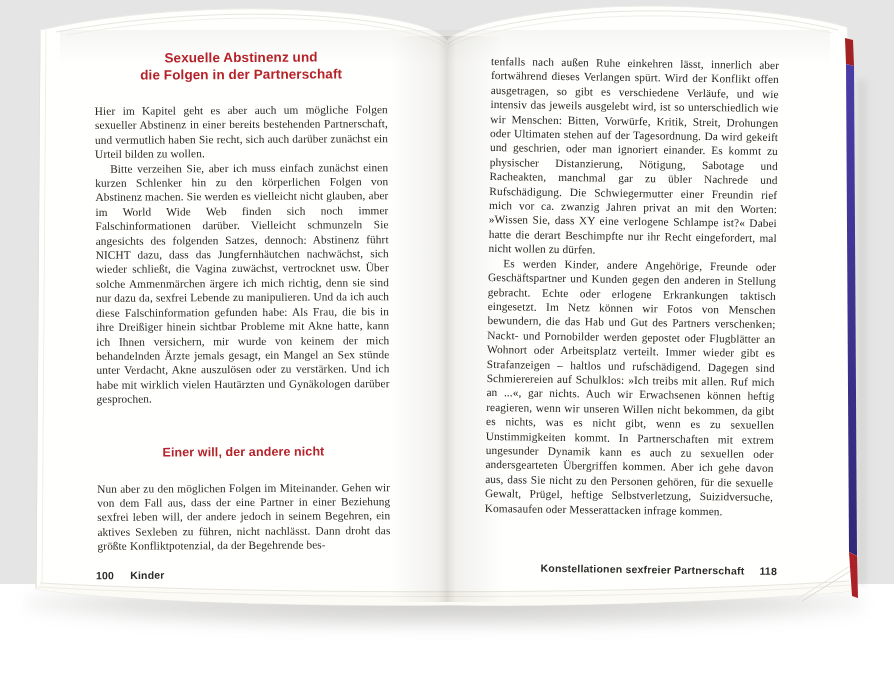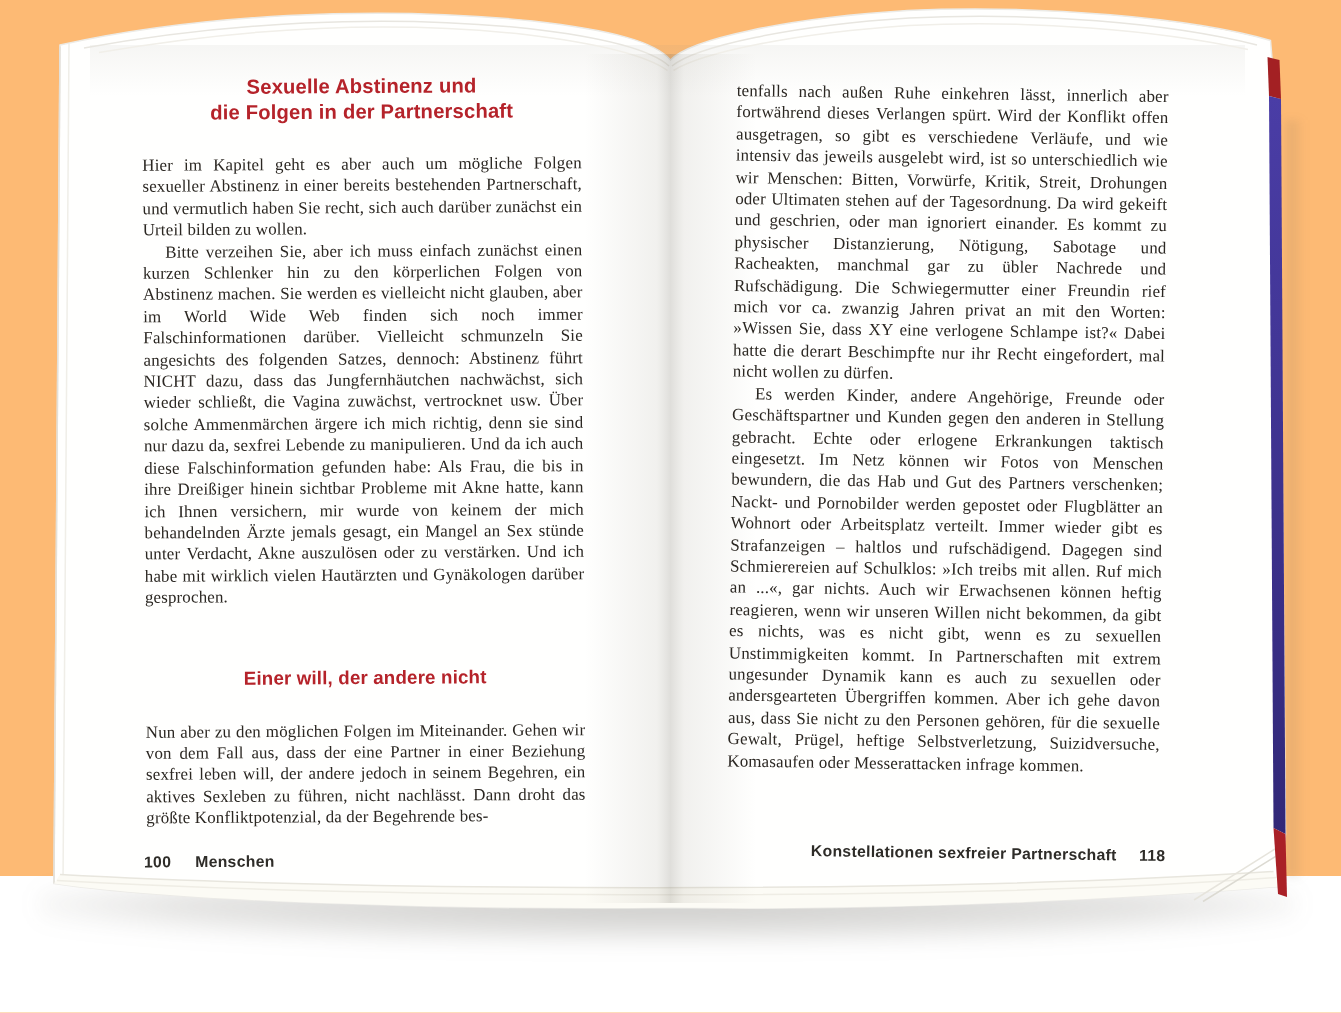--- a/index.html
+++ b/index.html
@@ -2,21 +2,21 @@
 <html lang="de" style="--heading-red: #b5232a; --cover-edge-top-red: #a32023; --cover-edge-blue: #43379e; --cover-edge-blue-dark: #322878; --cover-edge-bottom-red: #aa2127;"><head>
 <meta charset="utf-8">
 <style>
   html,body { margin:0; padding:0; }
   body {
     width:894px; height:675px;
     background:#ffffff;
     overflow:hidden;
     font-family:"Liberation Serif","DejaVu Serif",serif;
   }
-  .photo { position:relative; width:894px; height:584px; background:#fdba74; }
+  .photo { position:relative; width:894px; height:584px; background:#e5e5e5; }
 
   
   .book-shadow {
     position:absolute; left:26px; top:592px; width:838px; height:36px;
     background:radial-gradient(ellipse at 50% 30%,
       rgba(88,86,78,0.30) 0%, rgba(88,86,78,0.16) 55%, rgba(88,86,78,0) 78%);
     filter:blur(7px);
     z-index:0;
   }
   .right-soft-shadow {
@@ -138,21 +138,21 @@
       <span>Sexuelle Abstinenz und</span>
       <span>die Folgen in der Partnerschaft</span>
     </h1>
     <p>Hier im Kapitel geht es aber auch um mögliche Folgen sexueller Abstinenz in einer bereits bestehenden Partnerschaft, und vermutlich haben Sie recht, sich auch darüber zunächst ein Urteil bilden zu wollen.</p>
     <p class="indent">Bitte verzeihen Sie, aber ich muss einfach zunächst einen kurzen Schlenker hin zu den körperlichen Folgen von Abstinenz machen. Sie werden es vielleicht nicht glauben, aber im World Wide Web finden sich noch immer Falschinformationen darüber. Vielleicht schmunzeln Sie angesichts des folgenden Satzes, dennoch: Abstinenz führt NICHT dazu, dass das Jungfernhäutchen nachwächst, sich wieder schließt, die Vagina zuwächst, vertrocknet usw. Über solche Ammenmärchen ärgere ich mich richtig, denn sie sind nur dazu da, sexfrei Lebende zu manipulieren. Und da ich auch diese Falschinformation gefunden habe: Als Frau, die bis in ihre Dreißiger hinein sichtbar Probleme mit Akne hatte, kann ich Ihnen versichern, mir wurde von keinem der mich behandelnden Ärzte jemals gesagt, ein Mangel an Sex stünde unter Verdacht, Akne auszulösen oder zu verstärken. Und ich habe mit wirklich vielen Hautärzten und Gynäkologen darüber gesprochen.</p>
     <h2 class="section-subheading">Einer will, der andere nicht</h2>
     <p>Nun aber zu den möglichen Folgen im Miteinander. Gehen wir von dem Fall aus, dass der eine Partner in einer Beziehung sexfrei leben will, der andere jedoch in seinem Begehren, ein aktives Sexleben zu führen, nicht nachlässt. Dann droht das größte Konfliktpotenzial, da der Begehrende bes-</p>
   </div>
 
   <div class="footer footer-left">
-    <span class="pagenum">100</span><span class="runhead">Menschen</span>
+    <span class="pagenum">100</span><span class="runhead">Kinder</span>
   </div>
 
   <div class="page-text right-text">
     <p>tenfalls nach außen Ruhe einkehren lässt, innerlich aber fortwährend dieses Verlangen spürt. Wird der Konflikt offen ausgetragen, so gibt es verschiedene Verläufe, und wie intensiv das jeweils ausgelebt wird, ist so unterschiedlich wie wir Menschen: Bitten, Vorwürfe, Kritik, Streit, Drohungen oder Ultimaten stehen auf der Tagesordnung. Da wird gekeift und geschrien, oder man ignoriert einander. Es kommt zu physischer Distanzierung, Nötigung, Sabotage und Racheakten, manchmal gar zu übler Nachrede und Rufschädigung. Die Schwiegermutter einer Freundin rief mich vor ca. zwanzig Jahren privat an mit den Worten: »Wissen Sie, dass XY eine verlogene Schlampe ist?« Dabei hatte die derart Beschimpfte nur ihr Recht eingefordert, mal nicht wollen zu dürfen.</p>
     <p class="indent">Es werden Kinder, andere Angehörige, Freunde oder Geschäftspartner und Kunden gegen den anderen in Stellung gebracht. Echte oder erlogene Erkrankungen taktisch eingesetzt. Im Netz können wir Fotos von Menschen bewundern, die das Hab und Gut des Partners verschenken; Nackt- und Pornobilder werden gepostet oder Flugblätter an Wohnort oder Arbeitsplatz verteilt. Immer wieder gibt es Strafanzeigen – haltlos und rufschädigend. Dagegen sind Schmierereien auf Schulklos: »Ich treibs mit allen. Ruf mich an ...«, gar nichts. Auch wir Erwachsenen können heftig reagieren, wenn wir unseren Willen nicht bekommen, da gibt es nichts, was es nicht gibt, wenn es zu sexuellen Unstimmigkeiten kommt. In Partnerschaften mit extrem ungesunder Dynamik kann es auch zu sexuellen oder andersgearteten Übergriffen kommen. Aber ich gehe davon aus, dass Sie nicht zu den Personen gehören, für die sexuelle Gewalt, Prügel, heftige Selbstverletzung, Suizidversuche, Komasaufen oder Messerattacken infrage kommen.</p>
   </div>
 
   <div class="footer footer-right">
     <span class="runhead">Konstellationen sexfreier Partnerschaft</span><span class="pagenum">118</span>
   </div>

